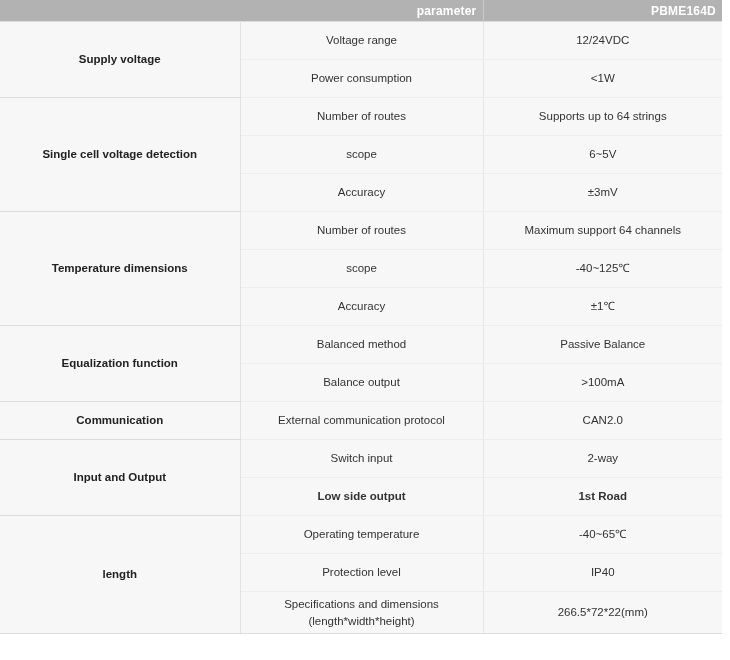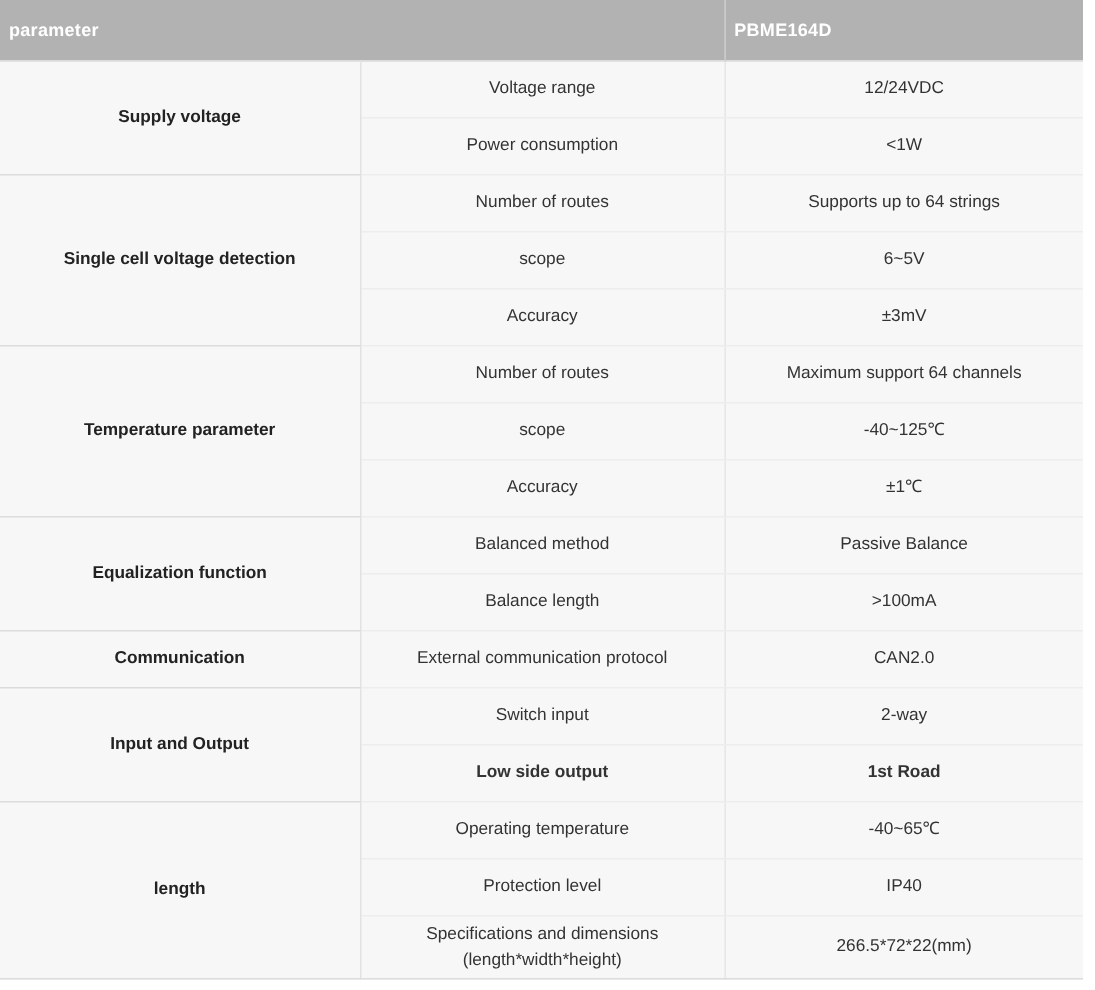--- a/index.html
+++ b/index.html
@@ -21,23 +21,23 @@
   }
   #spec-table col.c-group { width: 240px; }
   #spec-table col.c-item  { width: 243px; }
   #spec-table col.c-value { width: 239px; }
 
   #spec-table thead th {
     background: #b2b2b2;
     color: #ffffff;
     font-size: 12px;
     font-weight: bold;
-    height: 40px;
+    height: 21px;
     padding: 0 6px;
-    text-align: left;
+    text-align: right;
     vertical-align: middle;
     border: none;
     letter-spacing: 0.2px;
   }
   #spec-table thead th.th-parameter {
     border-right: 1px solid #c9c9c9;
   }
 
   #spec-table tbody td {
     background: #f7f7f7;
@@ -99,39 +99,39 @@
       </tr>
       <tr style="height: 38px;">
         <td class="item-cell">scope</td>
         <td class="value-cell">6~5V</td>
       </tr>
       <tr style="height: 38px;">
         <td class="item-cell">Accuracy</td>
         <td class="value-cell">±3mV</td>
       </tr>
       <tr class="group-start" style="height: 38px;">
-        <td class="group-cell" rowspan="3">Temperature parameter</td>
+        <td class="group-cell" rowspan="3">Temperature dimensions</td>
         <td class="item-cell">Number of routes</td>
         <td class="value-cell">Maximum support 64 channels</td>
       </tr>
       <tr style="height: 38px;">
         <td class="item-cell">scope</td>
         <td class="value-cell">-40~125℃</td>
       </tr>
       <tr style="height: 38px;">
         <td class="item-cell">Accuracy</td>
         <td class="value-cell">±1℃</td>
       </tr>
       <tr class="group-start" style="height: 38px;">
         <td class="group-cell" rowspan="2">Equalization function</td>
         <td class="item-cell">Balanced method</td>
         <td class="value-cell">Passive Balance</td>
       </tr>
       <tr style="height: 38px;">
-        <td class="item-cell">Balance length</td>
+        <td class="item-cell">Balance output</td>
         <td class="value-cell">&gt;100mA</td>
       </tr>
       <tr class="group-start" style="height: 38px;">
         <td class="group-cell" rowspan="1">Communication</td>
         <td class="item-cell">External communication protocol</td>
         <td class="value-cell">CAN2.0</td>
       </tr>
       <tr class="group-start" style="height: 38px;">
         <td class="group-cell" rowspan="2">Input and Output</td>
         <td class="item-cell">Switch input</td>

